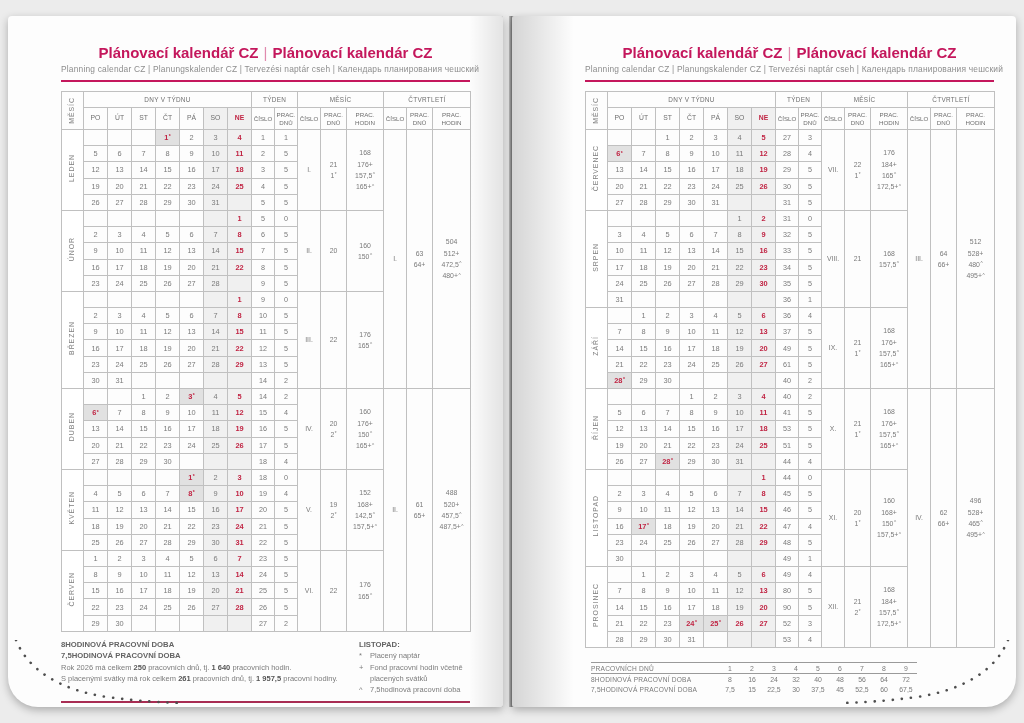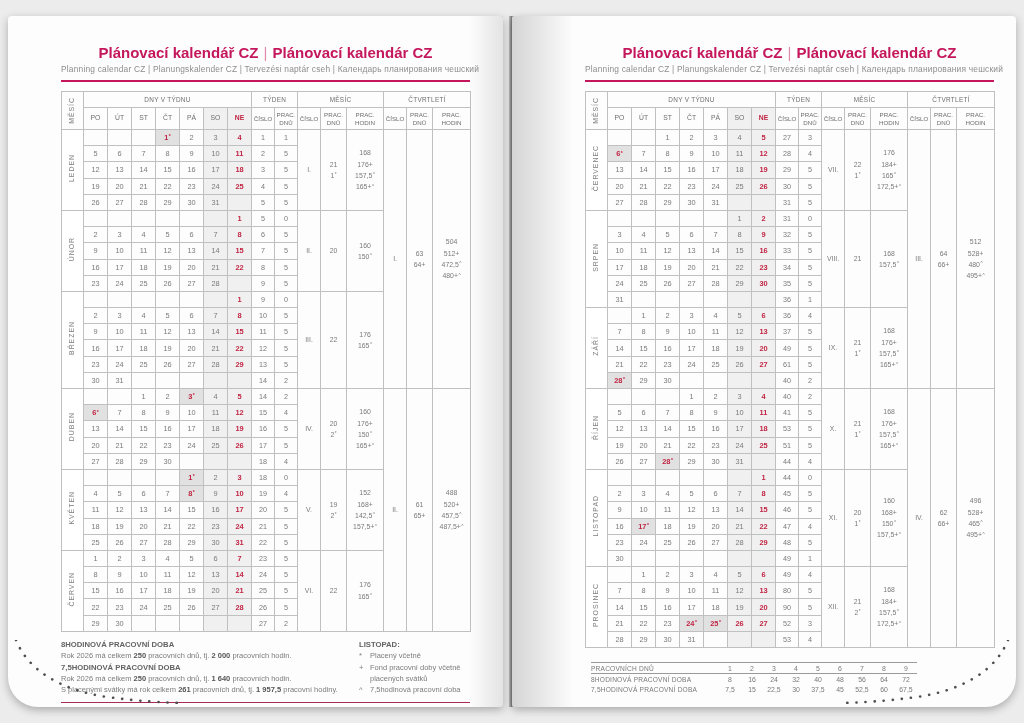--- a/index.html
+++ b/index.html
@@ -479,35 +479,34 @@
               <td class="day we"></td>
               <td class="day we"></td>
               <td class="wk">27</td>
               <td class="wk">2</td>
             </tr>
           </tbody>
         </table>
       <div class="notes">
         <div class="notes-text">
           <div class="nh">8HODINOVÁ PRACOVNÍ DOBA</div>
-          <div>Rok 2026 má celkem <b>250</b> pracovních dnů, tj. <b>2 000</b> pracovních hodin.</div>
           <div class="nh">7,5HODINOVÁ PRACOVNÍ DOBA</div>
           <div>Rok 2026 má celkem <b>250</b> pracovních dnů, tj. <b>1 640</b> pracovních hodin.</div>
           <div>S placenými svátky má rok celkem <b>261</b> pracovních dnů, tj. <b>1 957,5</b> pracovní hodiny.</div>
         </div>
         <div class="legend">
           <div class="nh">LISTOPAD:</div>
           <div>
               <div class="lg-item">
                 <span class="lg-sym">*</span>
-                <span>Placený včetně</span>
+                <span>Placený naptár</span>
               </div>
               <div class="lg-item">
                 <span class="lg-sym">+</span>
-                <span>Fond pracovní doby včetně placených svátků</span>
+                <span>Fond pracovní hodin včetně placených svátků</span>
               </div>
               <div class="lg-item">
                 <span class="lg-sym">^</span>
                 <span>7,5hodinová pracovní doba</span>
               </div>
             </div>
         </div>
       </div>
       <div class="bottom-rule"></div>
     </div>

